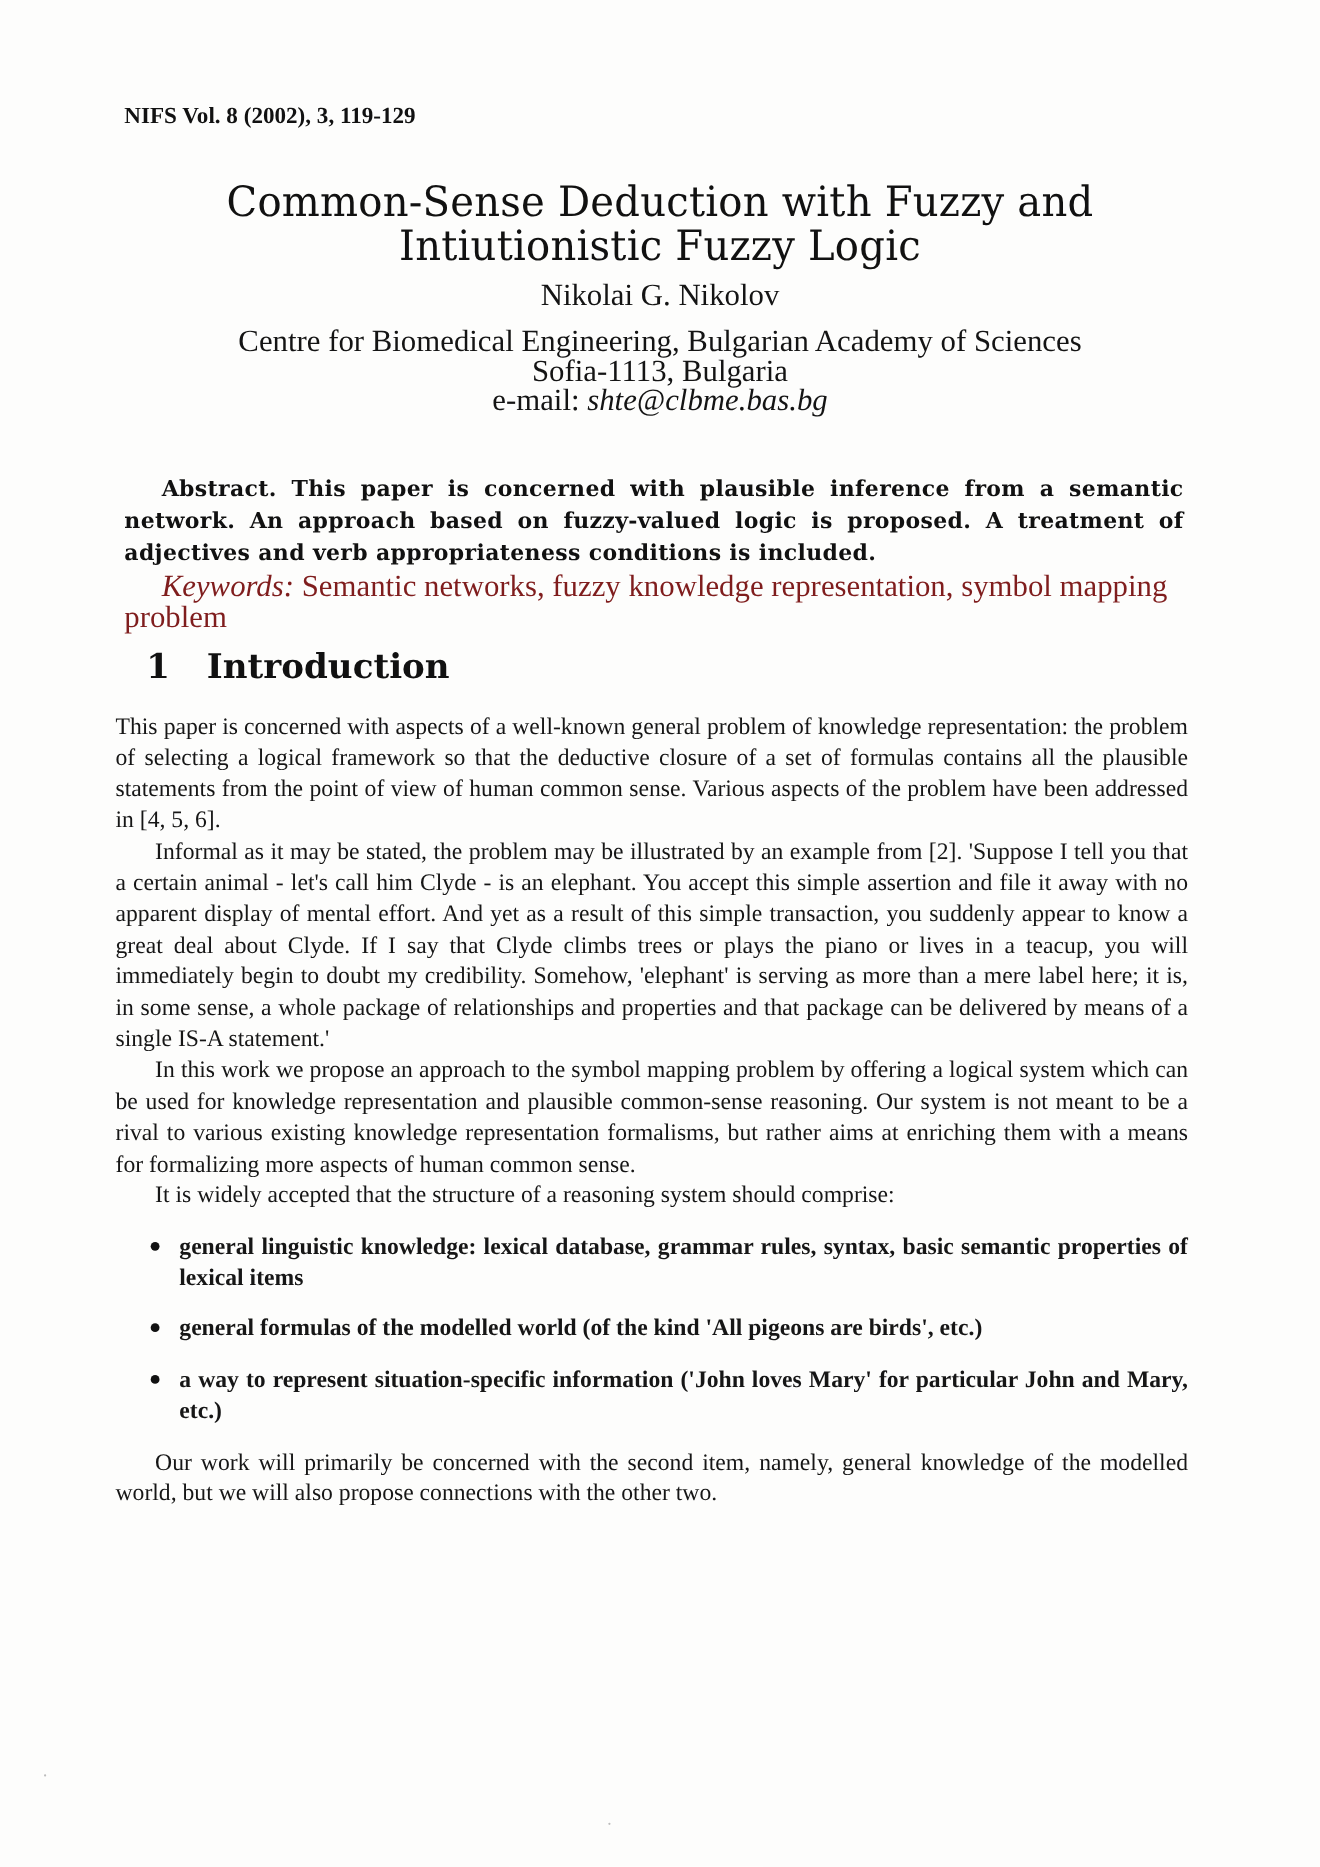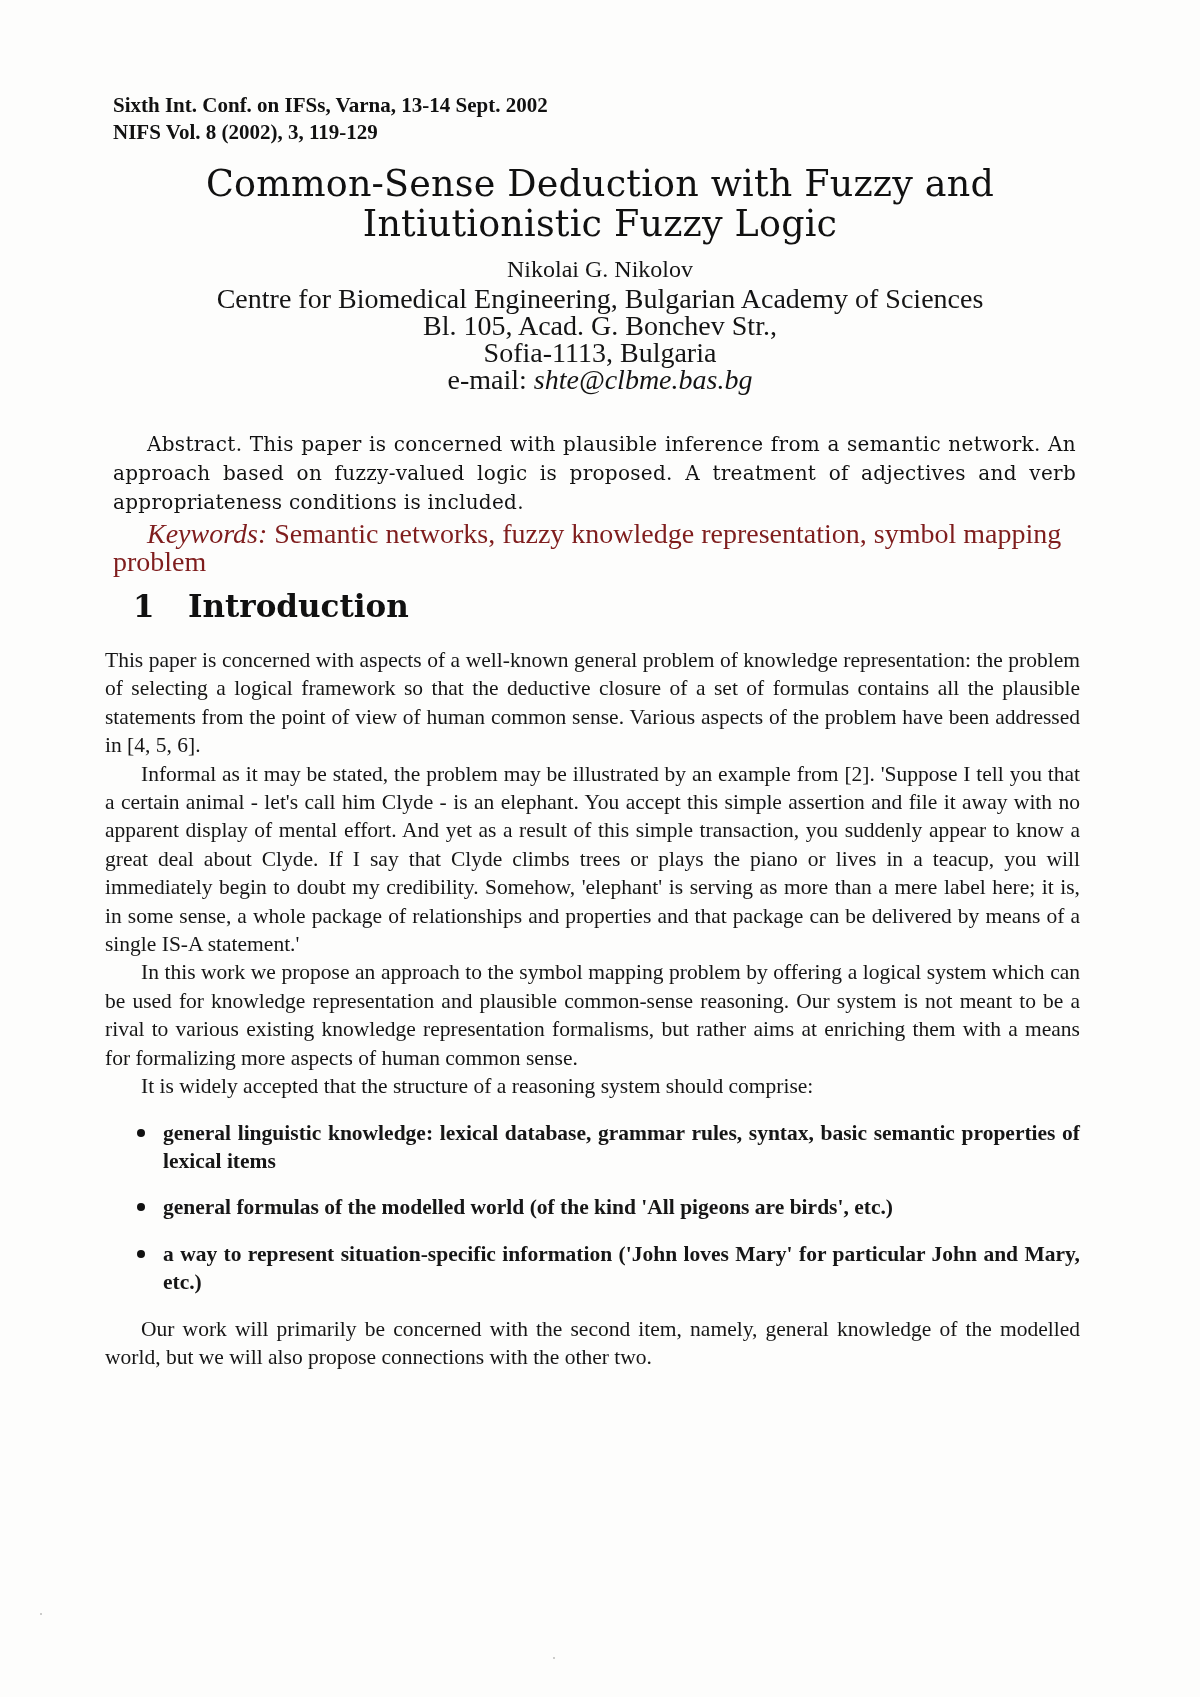--- a/index.html
+++ b/index.html
@@ -48,38 +48,38 @@
     .author-block {
       position: absolute;
       left: 100px;
       width: 1000px;
       top: 255px;
       text-align: center;
       font-family: "Liberation Serif", serif;
       color: #141414;
     }
     .author-name {
-      font-size: 24px;
+      font-size: 28px;
       line-height: 28px;
-      margin-bottom: 2px;
+      margin-bottom: 14px;
     }
     .affil-line {
       font-size: 28px;
       line-height: 27px;
     }
     .email-val {
       font-style: italic;
     }
     .abstract {
       position: absolute;
       left: 113px;
       width: 963px;
       top: 430px;
       font-family: "DejaVu Serif", serif;
-      font-weight: normal;
+      font-weight: bold;
       font-size: 20px;
       line-height: 29px;
       text-align: justify;
       text-indent: 34px;
       letter-spacing: 0.3px;
       color: #111;
     }
     .keywords {
       position: absolute;
       left: 113px;
@@ -147,33 +147,31 @@
       border-radius: 50%;
       background: #bbb;
     }
   </style>
 </head>
 <body>
 
 <div class="page">
 
   <div class="header">
-    <div>Sixth Int. Conf. on IFSs, Varna, 13-14 Sept. 2002</div>
     <div>NIFS Vol. 8 (2002), 3, 119-129</div>
   </div>
 
   <div class="title">
     <div>Common-Sense Deduction with Fuzzy and</div>
     <div>Intiutionistic Fuzzy Logic</div>
   </div>
 
   <div class="author-block">
     <div class="author-name">Nikolai G. Nikolov</div>
     <div class="affil-line">Centre for Biomedical Engineering, Bulgarian Academy of Sciences</div>
-    <div class="affil-line">Bl. 105, Acad. G. Bonchev Str.,</div>
     <div class="affil-line">Sofia-1113, Bulgaria</div>
     <div class="affil-line">
       <span>e-mail:</span>
       <span class="email-val">shte@clbme.bas.bg</span>
     </div>
   </div>
 
   <div class="abstract">Abstract. This paper is concerned with plausible inference from a semantic network. An approach based on fuzzy-valued logic is proposed. A treatment of adjectives and verb appropriateness conditions is included.</div>
 
   <div class="keywords">

